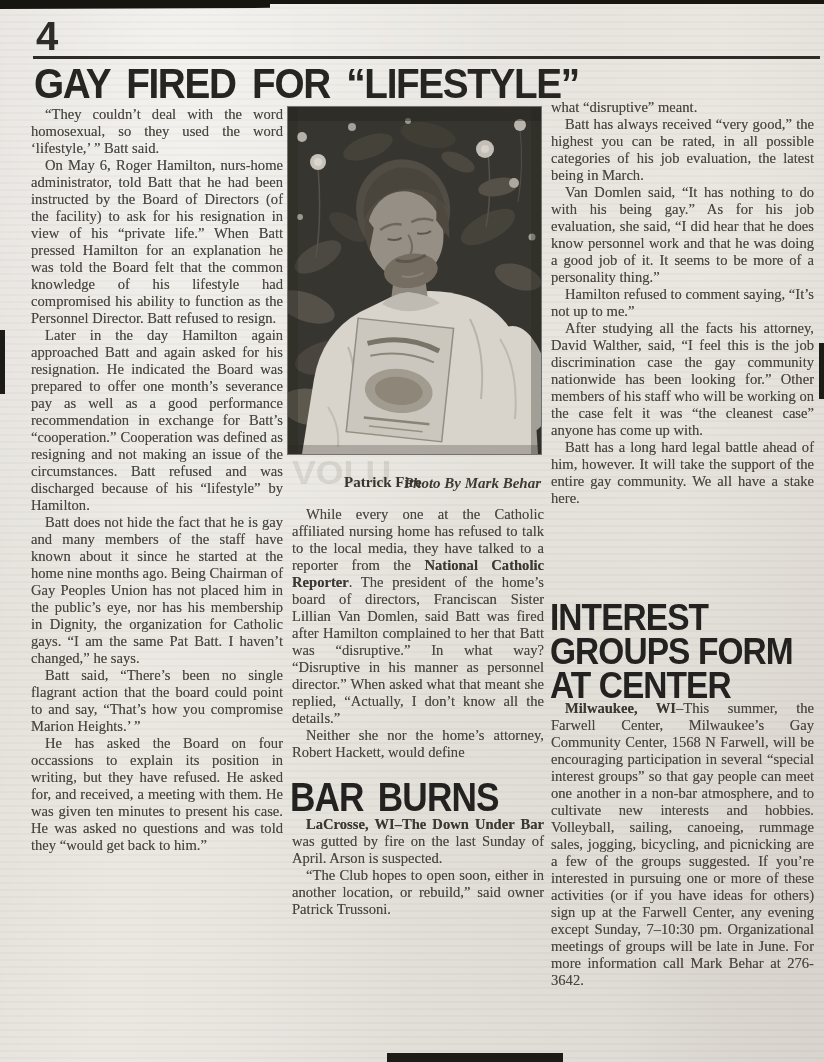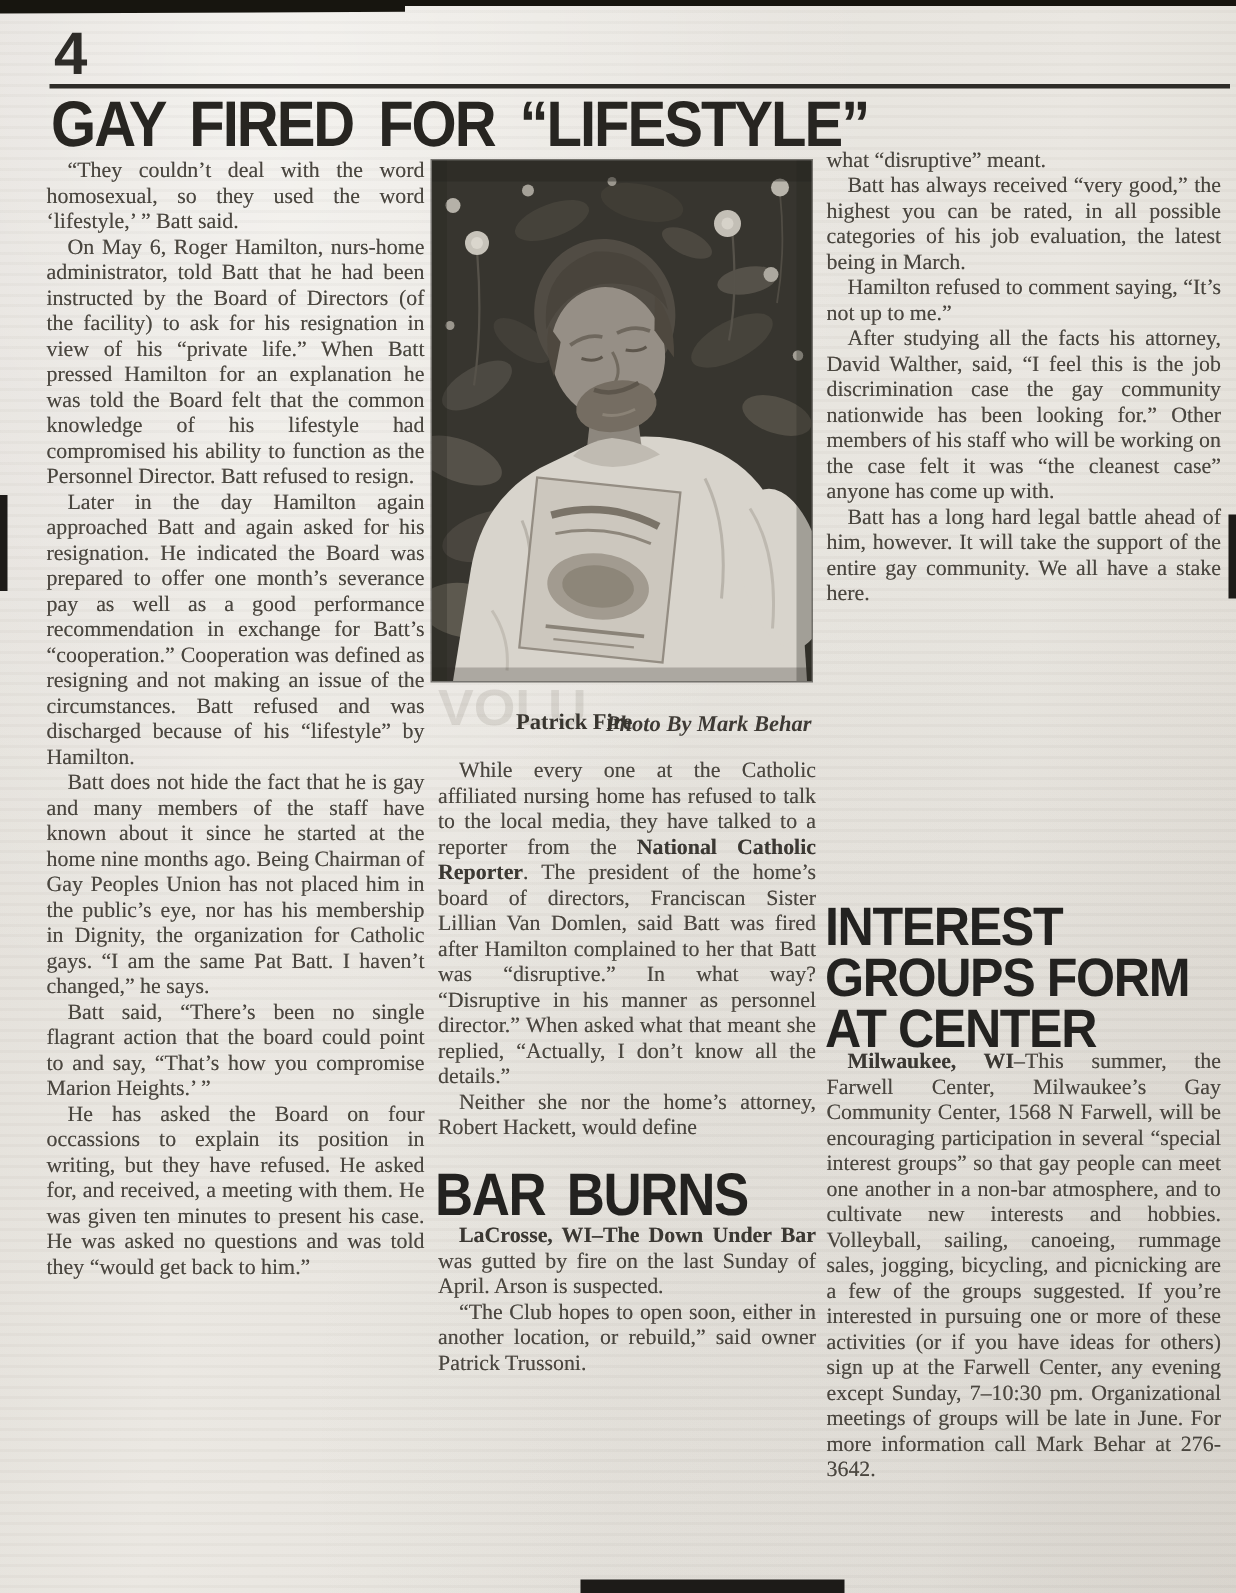--- a/index.html
+++ b/index.html
@@ -156,20 +156,21 @@
 
   <div class="headline-bar">BAR BURNS</div>
   <div class="col col2-bottom">
       <p><b>LaCrosse, WI–The Down Under Bar</b> was gutted by fire on the last Sunday of April. Arson is suspected.</p>
       <p>“The Club hopes to open soon, either in another location, or rebuild,” said owner Patrick Trussoni.</p>
     </div>
 
   <div class="col col3-top">
       <p class="no-indent">what “disruptive” meant.</p>
       <p>Batt has always received “very good,” the highest you can be rated, in all possible categories of his job evaluation, the latest being in March.</p>
+      <p>Van Domlen said, “It has nothing to do with his being gay.” As for his job evaluation, she said, “I did hear that he does know personnel work and that he was doing a good job of it. It seems to be more of a personality thing.”</p>
       <p>Hamilton refused to comment saying, “It’s not up to me.”</p>
       <p>After studying all the facts his attorney, David Walther, said, “I feel this is the job discrimination case the gay community nationwide has been looking for.” Other members of his staff who will be working on the case felt it was “the cleanest case” anyone has come up with.</p>
       <p>Batt has a long hard legal battle ahead of him, however. It will take the support of the entire gay community. We all have a stake here.</p>
     </div>
 
   <div class="headline-interest">
     <div>INTEREST</div>
     <div>GROUPS FORM</div>
     <div>AT CENTER</div>
   </div>

